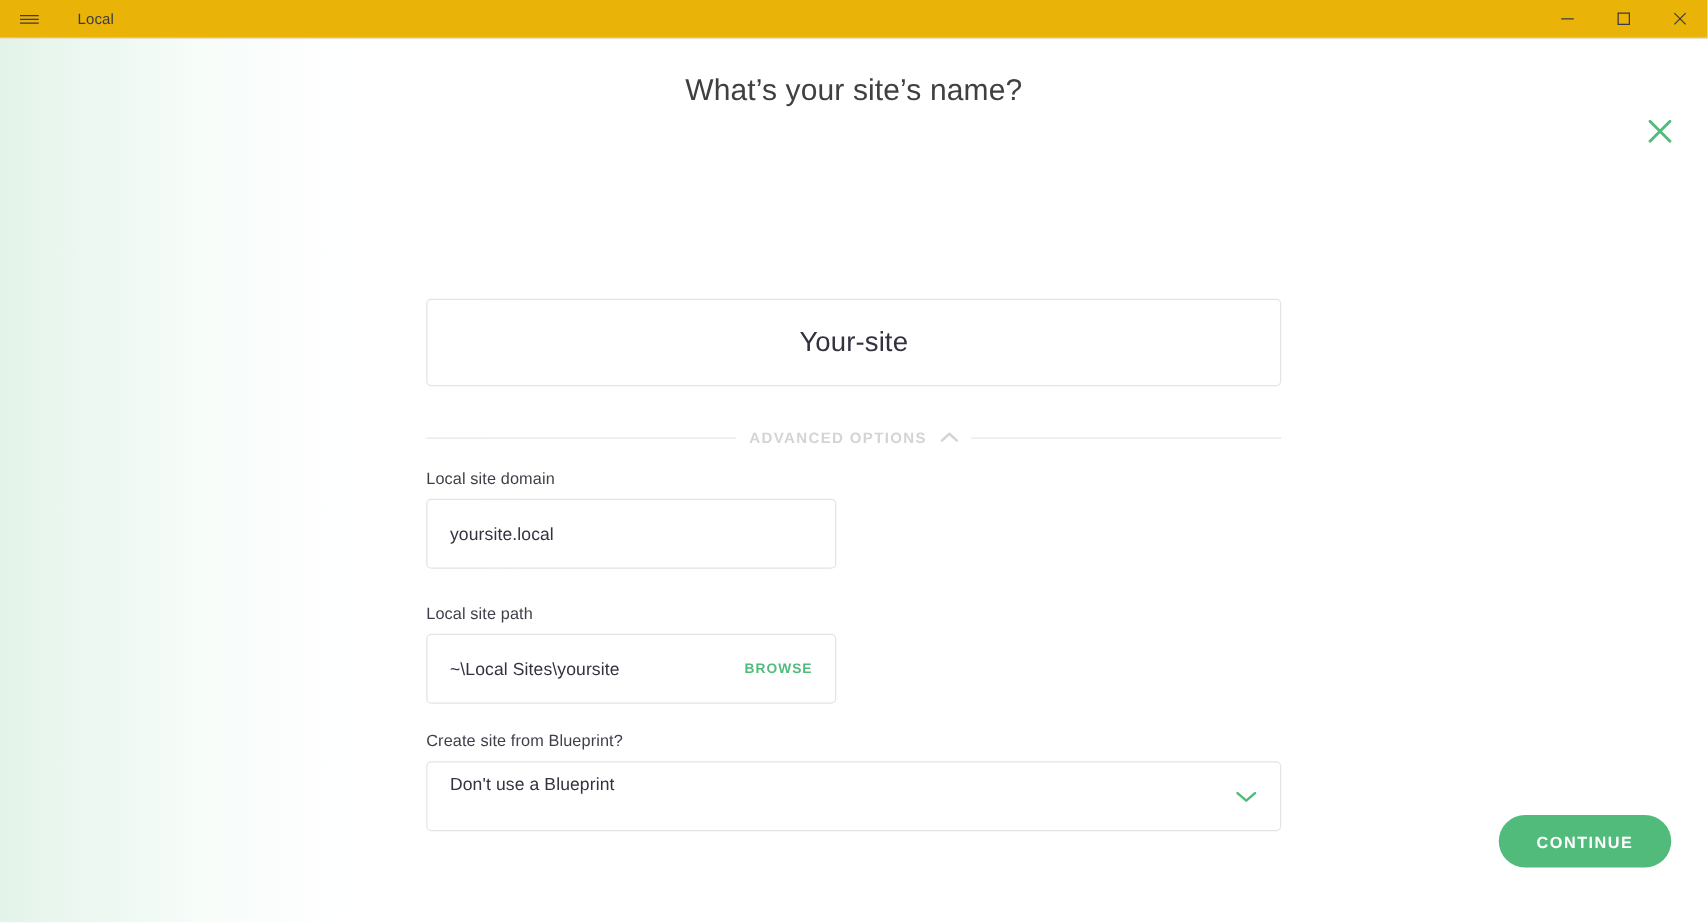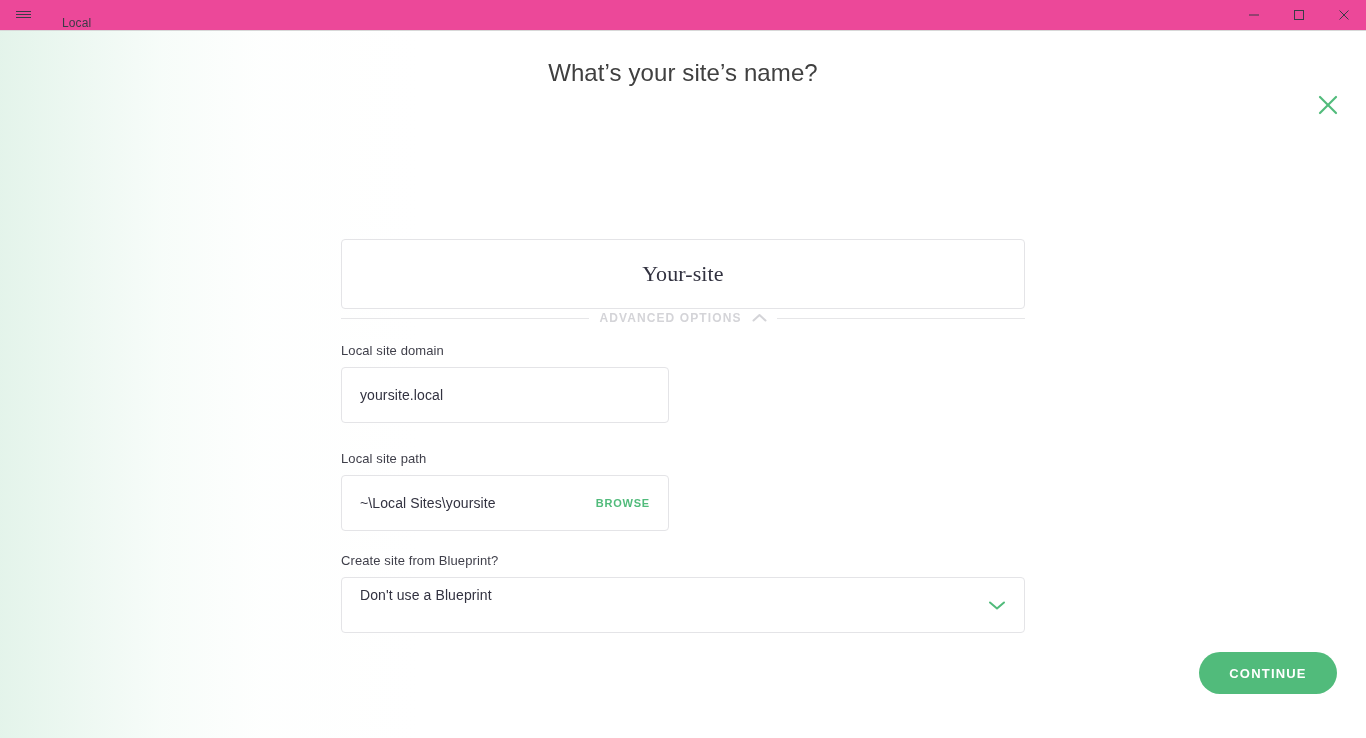--- a/index.html
+++ b/index.html
@@ -11,23 +11,23 @@
     font-family: "Liberation Sans", sans-serif;
     background: #ffffff;
   }
 
   
   #titlebar {
     position: absolute;
     top: 0; left: 0;
     width: 1366px;
     height: 31px;
-    background: #ec4899;
-    display: flex;
-    align-items: flex-end;
+    background: #eab308;
+    display: flex;
+    align-items: center;
     border-bottom: 1px solid #d8d8d8;
   }
   #hamburger-btn {
     width: 46px;
     height: 31px;
     display: flex;
     align-items: center;
     justify-content: center;
     cursor: pointer;
   }
@@ -126,25 +126,25 @@
     display: flex;
     align-items: center;
     justify-content: center;
   }
   #sitename-value {
     font-size: 22px;
     color: #323240;
     font-weight: 400;
     text-align: right;
     letter-spacing: 0.1px;
-    font-family: Liberation Serif, serif;
   }
 
   
   #advanced-divider {
+    margin-top: 32px;
     height: 18px;
     display: flex;
     align-items: center;
     gap: 10px;
     cursor: pointer;
     user-select: none;
   }
   #advanced-divider .rule {
     flex: 1 1 auto;
     height: 1px;

